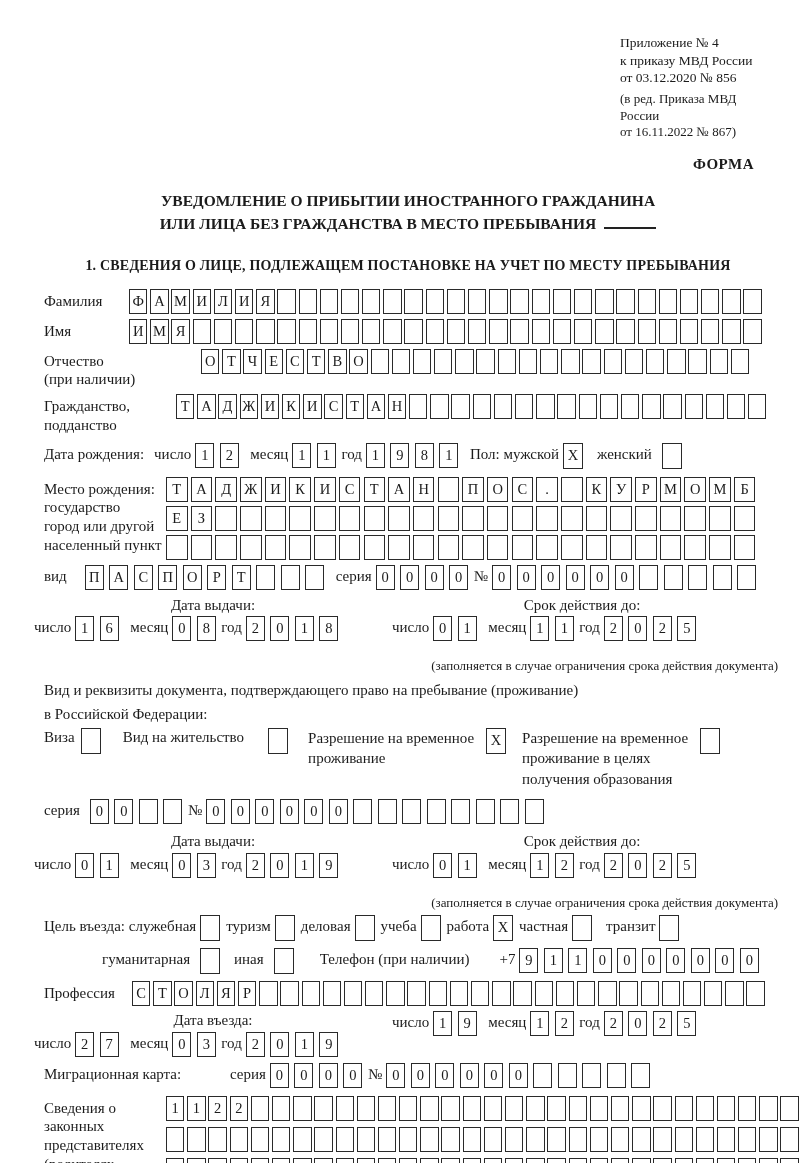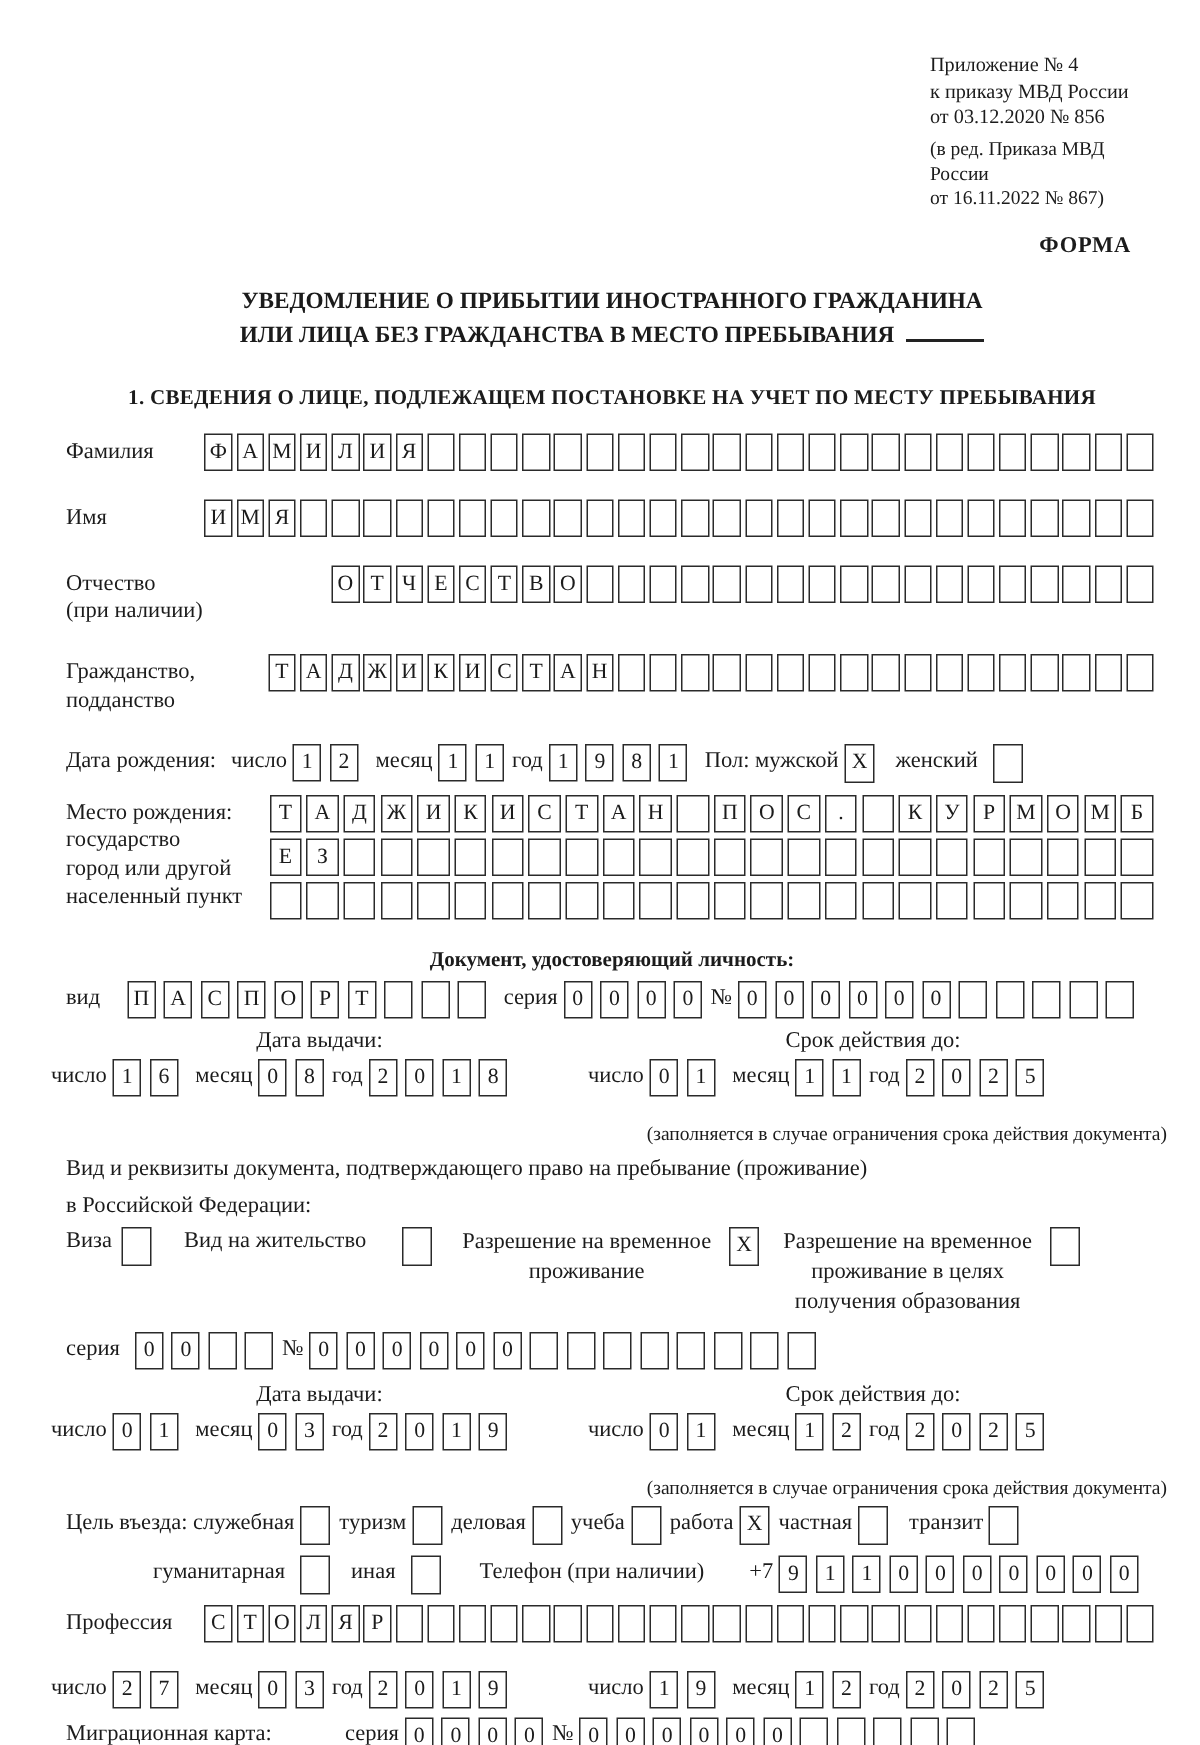--- a/index.html
+++ b/index.html
@@ -11,21 +11,21 @@
     position:relative;overflow:hidden;
   }
   
   .hdr{margin-left:576px;font-size:13.5px;line-height:1.3;}
   .hdr .rev{margin-top:4px;font-size:13px;}
   .forma{ text-align:right;font-weight:bold;letter-spacing:.5px;margin:14px 18px 0 0;font-size:15px;}
   .title{ text-align:center;font-weight:bold;font-size:15.5px;margin-top:16px;line-height:1.45;}
   .blank-line{display:inline-block;width:52px;border-bottom:2px solid #222;height:12px;margin-left:8px;}
   .sect{ text-align:center;font-weight:bold;font-size:14px;margin-top:22px;margin-bottom:14px;letter-spacing:.2px;}
   
-  .row{display:flex;align-items:flex-start;margin-bottom:19px;justify-content:space-between;}
+  .row{display:flex;align-items:flex-start;margin-bottom:5px;}
   .flabel{flex:0 0 auto;padding-top:3px;}
   .w85{width:85px;} .w157{width:157px;} .w132{width:132px;} .w122{width:122px;} .w88{width:88px;} .w150{width:152px;}
   .boxes{display:flex;flex-wrap:nowrap;}
   .cbox{
     display:inline-block;box-sizing:border-box;
     width:18.4px;height:25px;border:1.7px solid #2a2a2a;margin-right:2.8px;
     text-align:center;line-height:22px;font-size:14.5px;flex:0 0 auto;background:#fff;
   }
   .boxes.std .cbox{width:18.4px;}
   .boxes.wide .cbox{width:21.5px;margin-right:3.2px;}
@@ -38,21 +38,21 @@
   .dc-left{width:358px;} .dc-right{flex:1;}
   .date-head{text-align:center;margin-bottom:2px;}
   .date-row{display:flex;align-items:flex-start;}
   .date-row .dlbl{margin-right:4px;padding-top:2px;}
   .date-row .gap{width:14px;} .date-row .gap-s{width:6px;}
   .date-note{font-size:13px;text-align:right;margin-top:17px;margin-right:-6px;}
   .plain{margin:6px 0 4px 0;}
   .inline-pair{display:inline-flex;align-items:flex-start;}
   .inline-pair .txt{margin-right:6px;}
   .chkline{display:flex;align-items:flex-start;margin:4px 0 10px 0;}
-  .chkline .lines{text-align:center;line-height:1.35;}
+  .chkline .lines{line-height:1.35;}
   .doc-head{text-align:center;font-weight:bold;font-size:14px;margin:6px 0 5px 0;}
   .mt8{margin-top:8px;} .mt4{margin-top:4px;}
   .sp{display:inline-block;width:10px;}
 </style>
 </head>
 <body>
 
 <div class="page">
 
   <div class="hdr">
@@ -334,21 +334,20 @@
           <span class="cbox"></span>
           <span class="cbox"></span>
           <span class="cbox"></span>
           <span class="cbox"></span>
           <span class="cbox"></span>
           <span class="cbox"></span>
         </div>
     </div>
   </div>
 
-  <div class="doc-head">Документ, удостоверяющий личность:</div>
 
   <div class="date-row" style="margin-bottom:6px;">
     <span class="dlbl">вид</span>
       <span class="gap"></span>
     <span class="boxes spaced">
         <span class="cbox">П</span>
         <span class="cbox">А</span>
         <span class="cbox">С</span>
         <span class="cbox">П</span>
         <span class="cbox">О</span>
@@ -651,20 +650,21 @@
         <span class="cbox"></span>
         <span class="cbox"></span>
         <span class="cbox"></span>
         <span class="cbox"></span>
         <span class="cbox"></span>
       </div>
   </div>
 
   <div class="date-cols mt4">
     <div class="dc-left">
+      <div class="date-head">Дата въезда:</div>
       <div class="date-row">
         <span class="dlbl">число</span>
         <span class="boxes spaced">
             <span class="cbox">2</span>
             <span class="cbox">7</span>
           </span>
           <span class="gap-s"></span>
         <span class="dlbl">месяц</span>
         <span class="boxes spaced">
             <span class="cbox">0</span>

